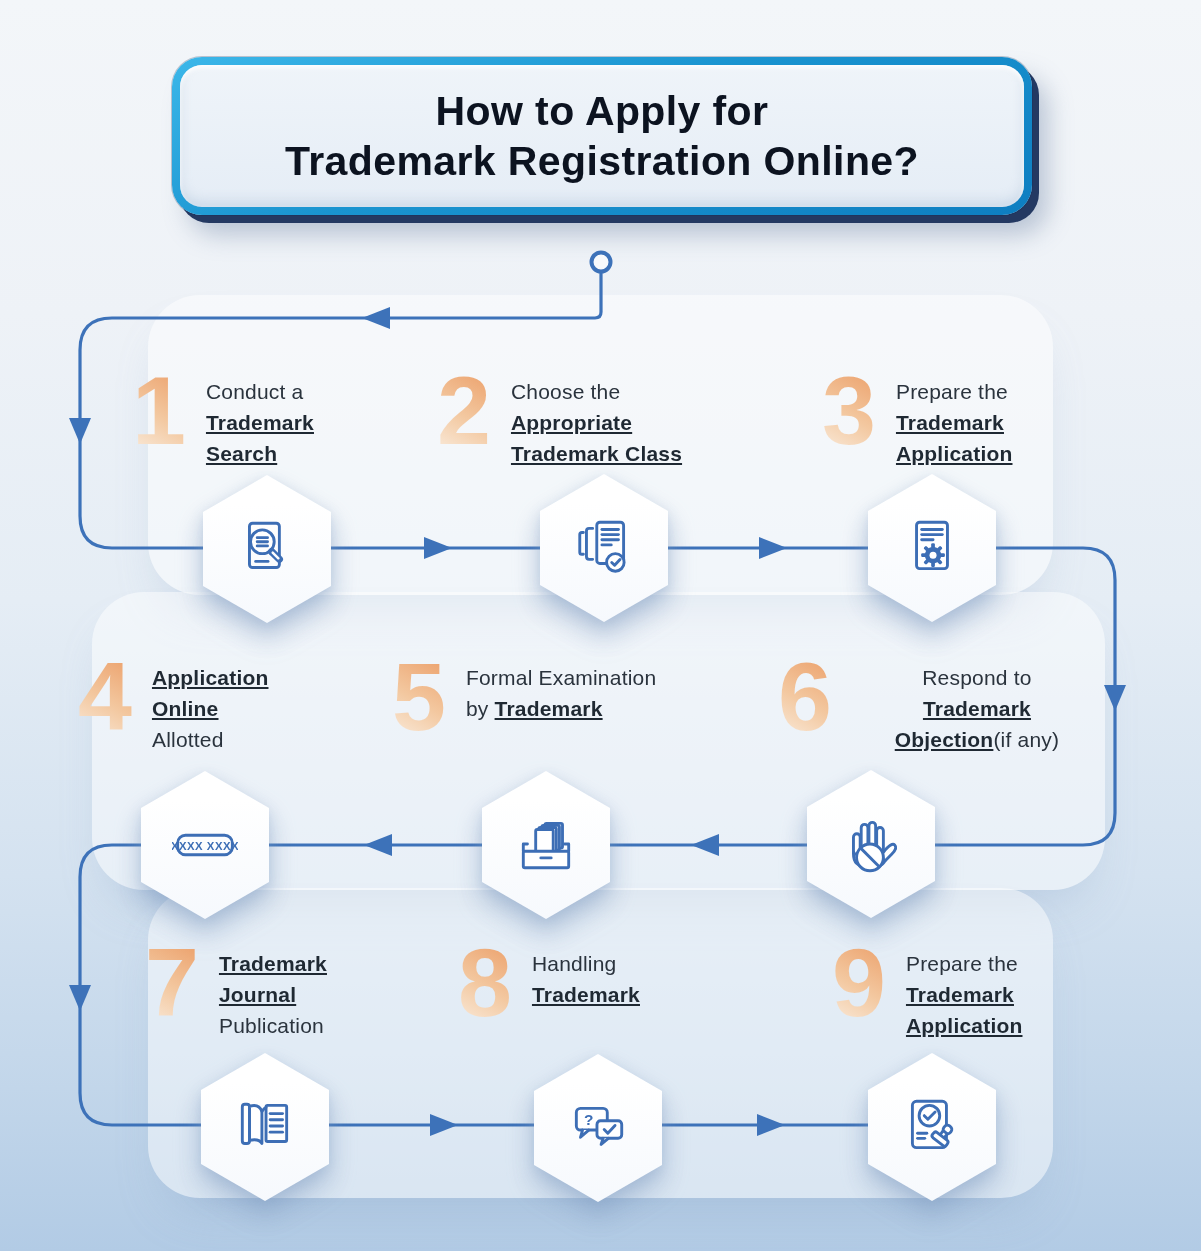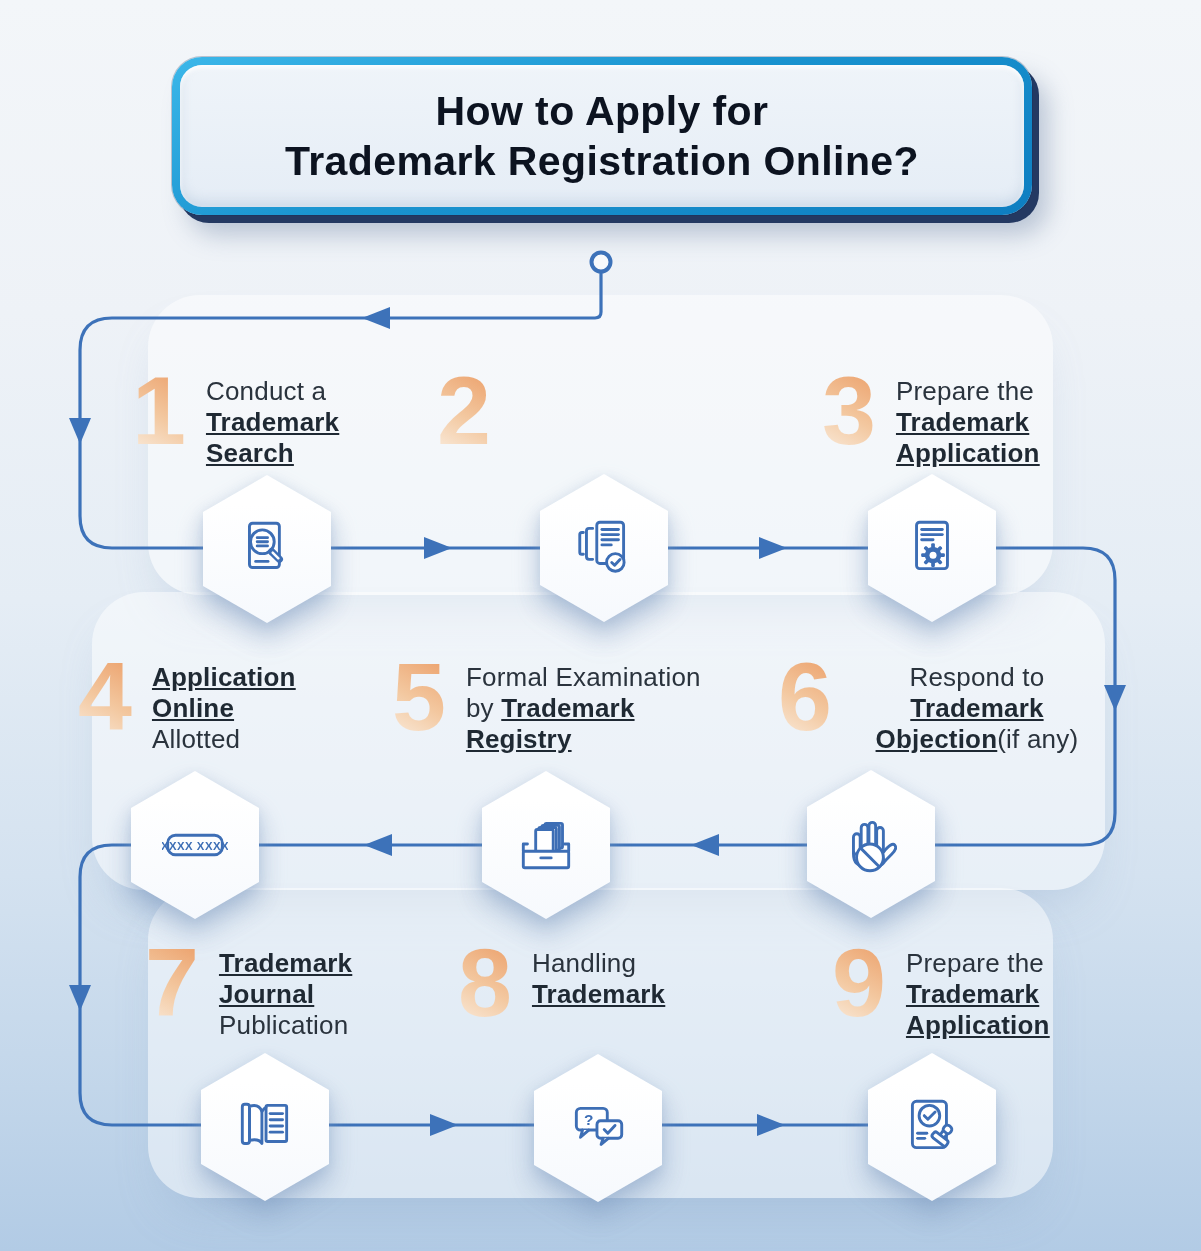--- a/index.html
+++ b/index.html
@@ -20,21 +20,21 @@
     box-shadow:inset 0 3px 5px rgba(255,255,255,.95), inset 0 -6px 12px rgba(150,175,205,.30);
     display:flex;flex-direction:column;align-items:center;justify-content:center;}
   .title-line{font-size:41px;font-weight:700;color:#0c1320;line-height:50px;text-align:center;letter-spacing:.4px;}
   
   svg.flow{position:absolute;left:0;top:0;z-index:1;}
   
   .step{position:absolute;display:flex;gap:20px;z-index:3;align-items:flex-start;}
   .num{font-size:97px;font-weight:700;line-height:.92;margin-top:-6px;
     background:linear-gradient(210deg,#eca26d 8%,#f3c8a0 55%,#f9e9d8 95%);
     -webkit-background-clip:text;background-clip:text;color:transparent;}
-  .label{font-size:26px;line-height:31px;color:#2a333d;letter-spacing:.2px;margin-top:4px;}
+  .label{font-size:21px;line-height:31px;color:#2a333d;letter-spacing:.2px;margin-top:4px;}
   .label .b{font-weight:700;color:#1f2933;text-decoration:underline;}
   
   .hexw{position:absolute;width:128px;height:148px;z-index:2;
     filter:drop-shadow(0 14px 13px rgba(124,152,190,.45)) drop-shadow(0 4px 6px rgba(124,152,190,.25));}
   .hex{width:100%;height:100%;
     clip-path:polygon(50% 0,100% 25%,100% 75%,50% 100%,0 75%,0 25%);
     background:linear-gradient(180deg,#ffffff 20%,#f6f9fd 100%);
     display:flex;align-items:center;justify-content:center;}
   .hex svg{stroke:#3d6eb5;stroke-width:2.8;fill:none;stroke-linecap:round;stroke-linejoin:round;}
 </style>
@@ -74,20 +74,25 @@
   <div class="step" style="left:132px;top:372px;">
     <div class="num">1</div>
     <div class="label" style="width:170px;">
         <div><span>Conduct a</span></div>
         <div><span class="b">Trademark</span></div>
         <div><span class="b">Search</span></div>
       </div>
   </div>
   <div class="step" style="left:437px;top:372px;">
     <div class="num">2</div>
+    <div class="label" style="width:250px;">
+        <div><span>Choose the</span></div>
+        <div><span class="b">Appropriate</span></div>
+        <div><span class="b">Trademark Class</span></div>
+      </div>
   </div>
   <div class="step" style="left:822px;top:372px;">
     <div class="num">3</div>
     <div class="label" style="width:180px;">
         <div><span>Prepare the</span></div>
         <div><span class="b">Trademark</span></div>
         <div><span class="b">Application</span></div>
       </div>
   </div>
   <div class="step" style="left:78px;top:658px;">
@@ -96,21 +101,20 @@
         <div><span class="b">Application</span></div>
         <div><span class="b">Online</span></div>
         <div><span>Allotted</span></div>
       </div>
   </div>
   <div class="step" style="left:392px;top:658px;">
     <div class="num">5</div>
     <div class="label" style="width:270px;">
         <div><span>Formal Examination</span></div>
         <div><span>by </span><span class="b">Trademark</span></div>
-        <div><span class="b">Registry</span></div>
       </div>
   </div>
   <div class="step" style="left:778px;top:658px;">
     <div class="num">6</div>
     <div class="label" style="width:250px;text-align:center;">
         <div><span>Respond to</span></div>
         <div><span class="b">Trademark</span></div>
         <div><span class="b">Objection</span><span>(if any)</span></div>
       </div>
   </div>
@@ -185,21 +189,21 @@
         <rect x="31.2" y="27.5" width="3.6" height="6" rx="1.2" transform="rotate(225 33 39)"></rect>
         <rect x="31.2" y="27.5" width="3.6" height="6" rx="1.2" transform="rotate(270 33 39)"></rect>
         <rect x="31.2" y="27.5" width="3.6" height="6" rx="1.2" transform="rotate(315 33 39)"></rect>
         <circle cx="33" cy="39" r="8"></circle>
       </g>
       <circle cx="33" cy="39" r="3.4" fill="#ffffff" stroke="none"></circle>
     </svg>
   </div>
     </div>
 
-  <div class="hexw" style="left:131px;top:771px;">
+  <div class="hexw" style="left:141px;top:771px;">
       <div class="hex">
     <svg width="66" height="66" viewBox="0 0 64 64">
       <rect x="5.5" y="22.5" width="53" height="19" rx="7.5"></rect>
       <text x="32" y="36.5" text-anchor="middle" font-size="11" font-weight="bold" letter-spacing="0.5" fill="#3d6eb5" stroke="none" font-family="Liberation Sans, sans-serif">XXXX XXXX</text>
     </svg>
   </div>
     </div>
 
   <div class="hexw" style="left:482px;top:771px;">
       <div class="hex">

